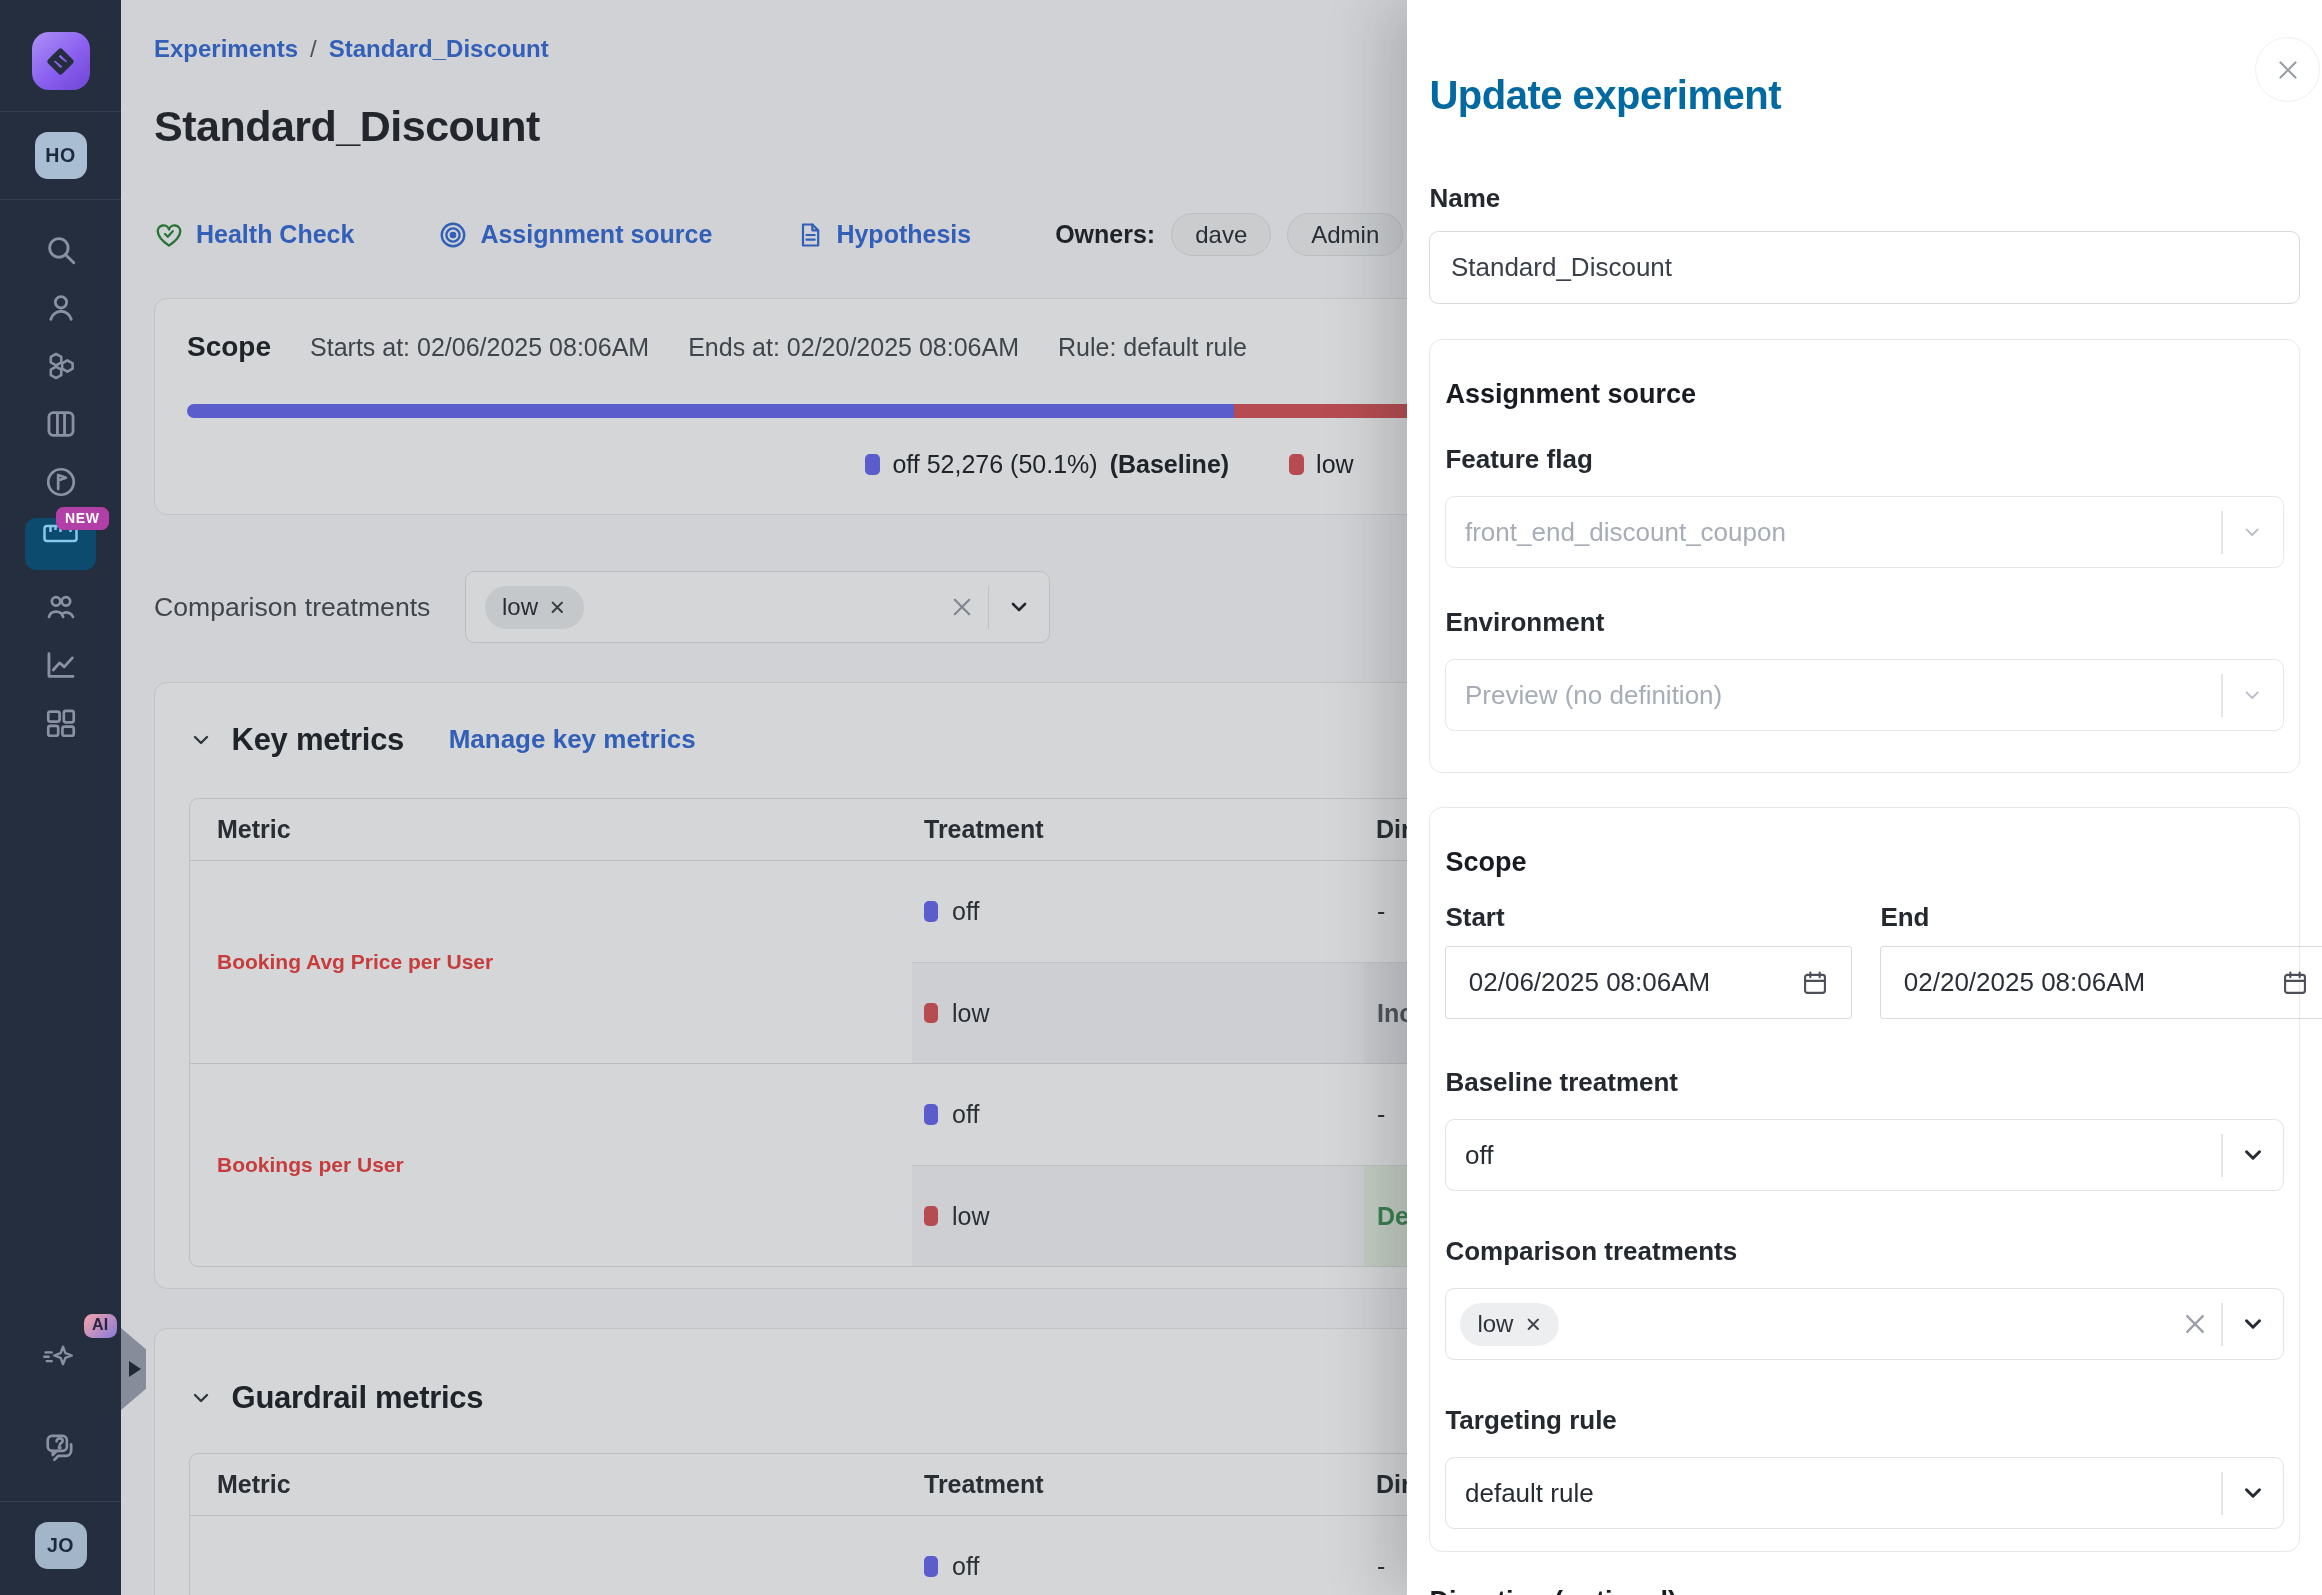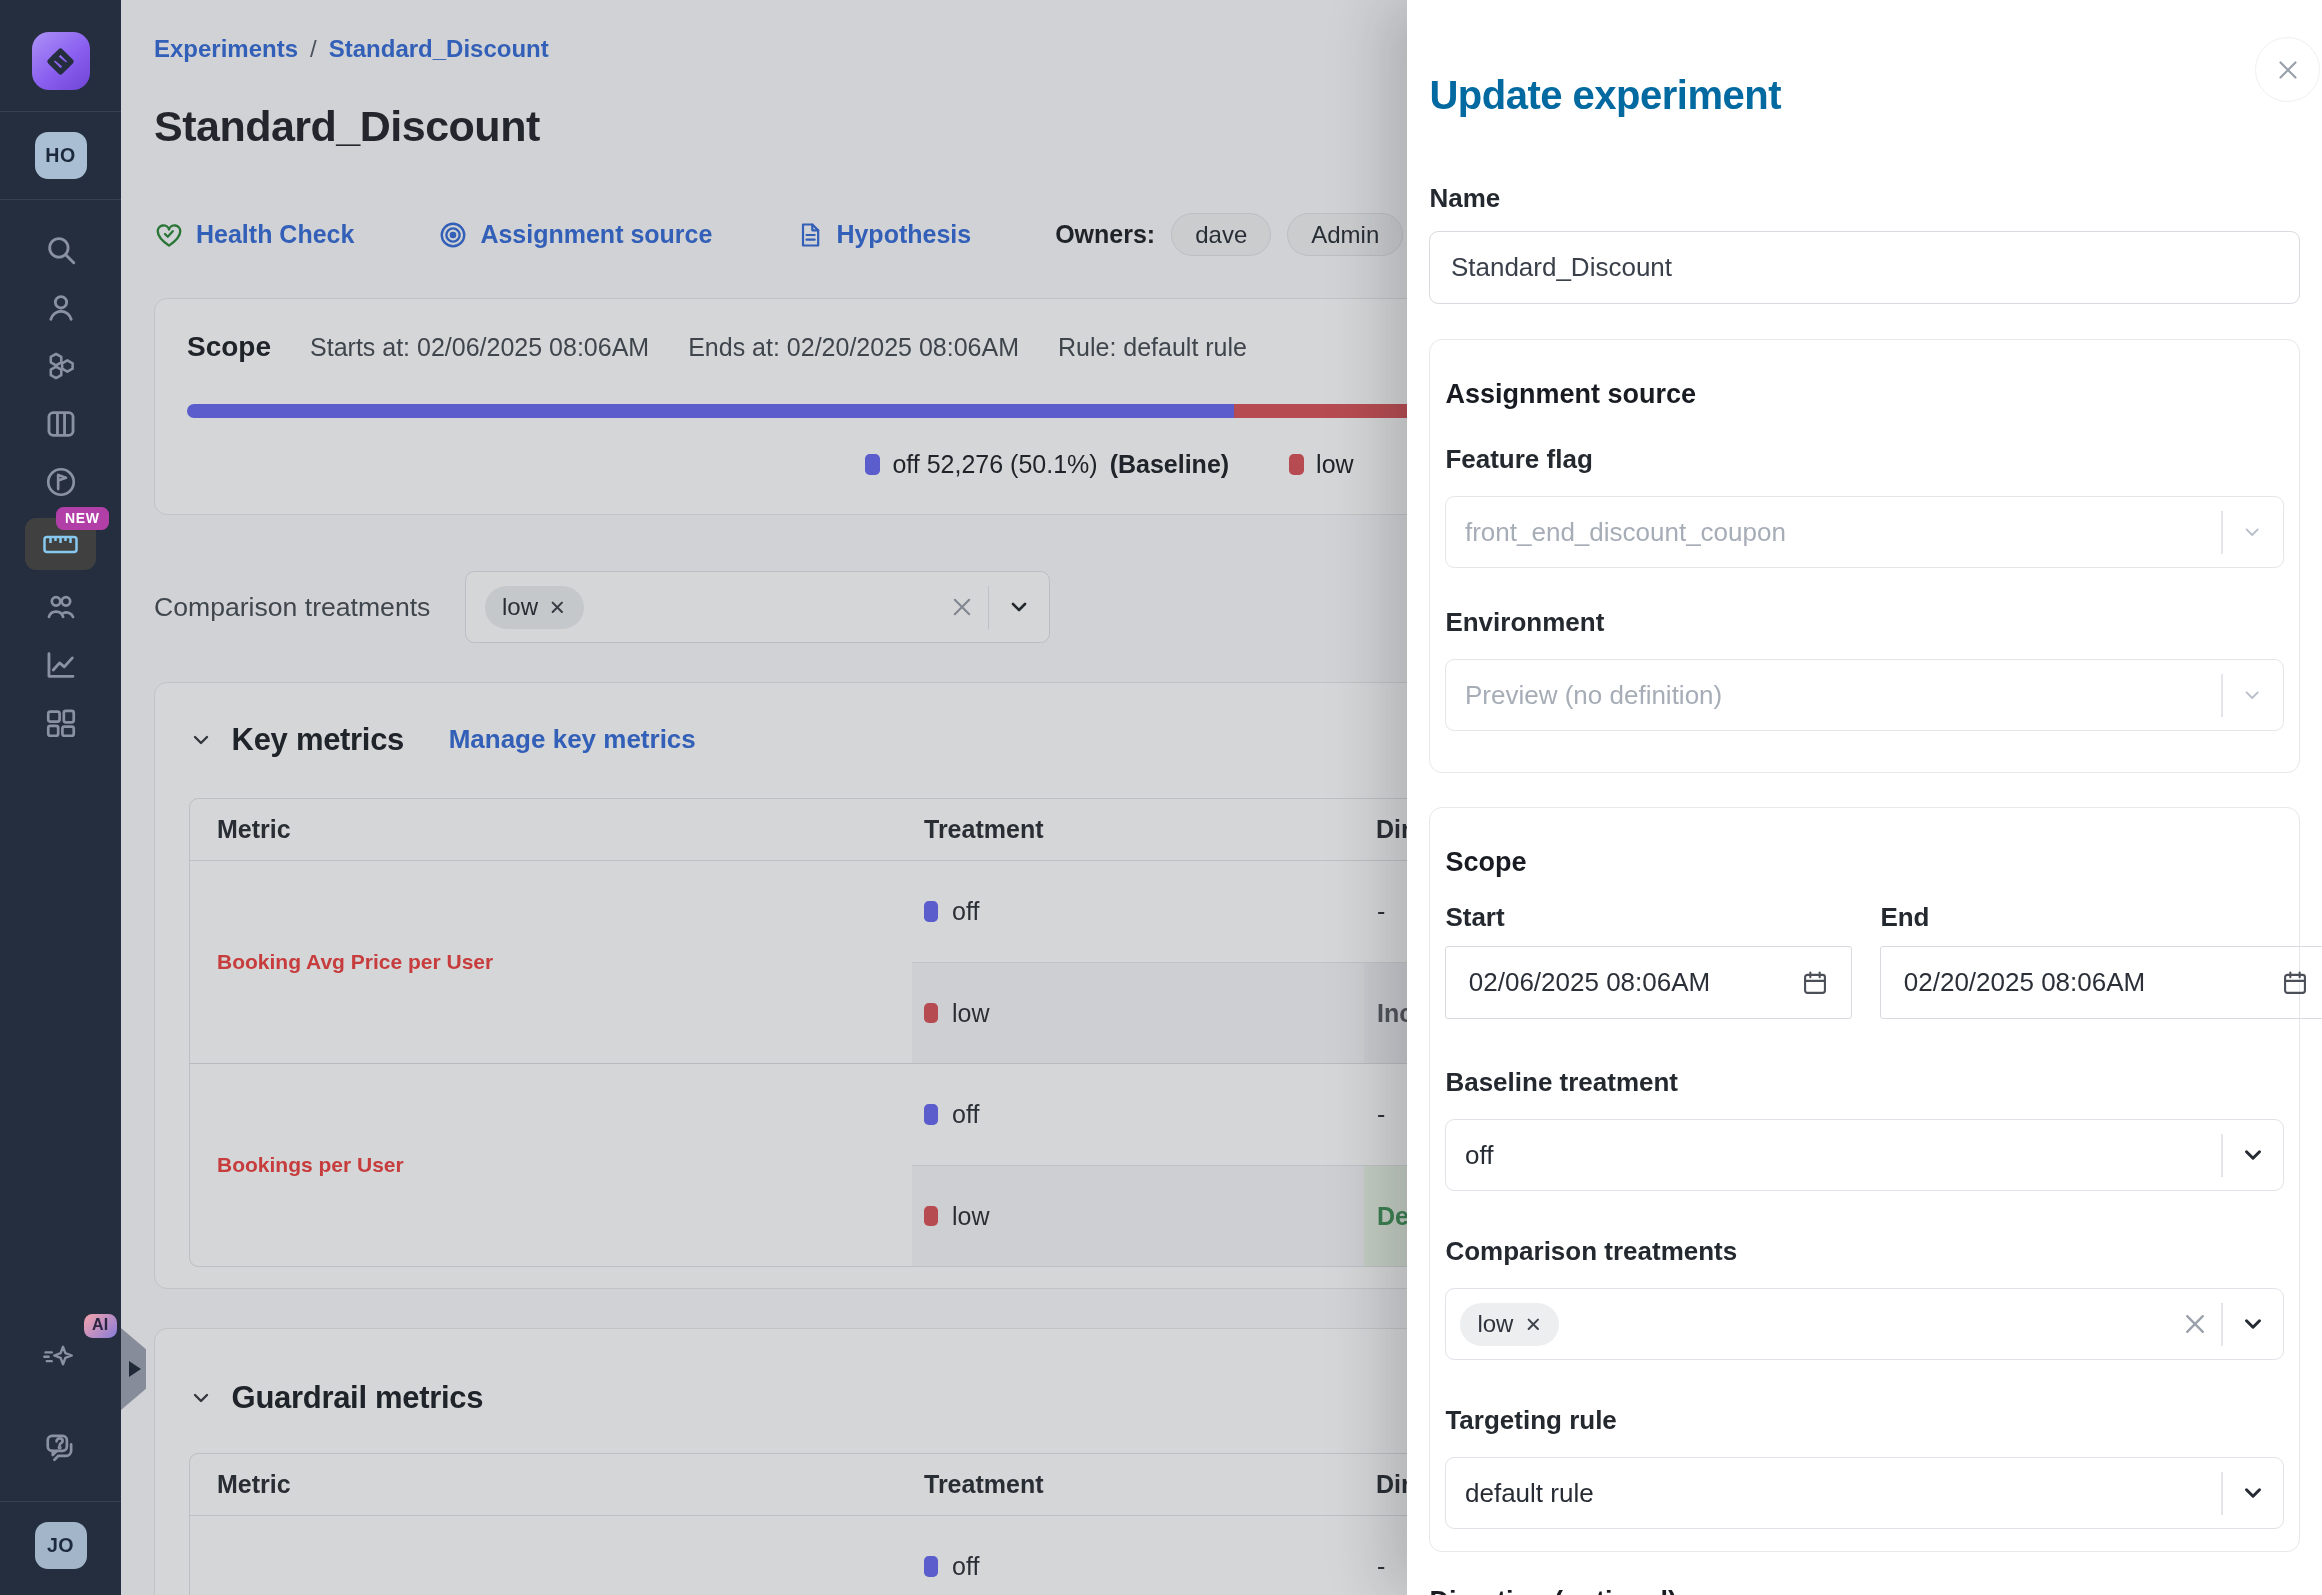--- a/index.html
+++ b/index.html
@@ -11,21 +11,21 @@
   .sidebar { position:absolute; left:0; top:0; bottom:0; width:121px; background:#242e3f; z-index:20;
              display:flex; flex-direction:column; align-items:center; padding-top:32px; }
   .logo { width:58px; height:58px; border-radius:17px; background:linear-gradient(140deg,#a98df6 5%,#8a5ff0 55%,#6f45d6 100%);
           display:flex; align-items:center; justify-content:center; }
   .sb-divider { width:121px; height:0.9px; background:rgba(255,255,255,0.09); margin:20.5px 0; flex:none; }
   .sb-avatar { width:52px; height:47px; border-radius:13px; background:#a9bed3; color:#1d2a3e;
                font-size:19.6px; font-weight:700; display:flex; align-items:center; justify-content:center; letter-spacing:0.5px; }
   .sb-avatar.jo { background:#a3b5c9; }
   .sb-icon { width:71px; height:58px; display:flex; align-items:center; justify-content:center; color:#8a91a2; flex:none; }
   .sb-icon svg { display:block; }
-  .sb-active { width:71px; height:52px; border-radius:11.2px; background:#404040; display:flex; align-items:center; justify-content:center;
+  .sb-active { width:71px; height:52px; border-radius:11.2px; background:#0c4a6e; display:flex; align-items:flex-start; justify-content:center;
                position:relative; margin:7.5px 0; flex:none; }
   .new-badge { position:absolute; top:-11.2px; right:-13px; background:#b23fa7; color:#fff; font-size:14px; font-weight:700;
                padding:2.8px 9.3px 3.7px; border-radius:7.5px; letter-spacing:0.7px; }
   .ai-wrap { position:relative; }
   .ai-badge { position:absolute; top:-15px; right:-20.5px; background:linear-gradient(135deg,#eb9fae 10%,#8d7ed8 95%);
               color:#2c2540; font-size:16px; font-weight:800; padding:2.8px 8.4px 3.7px; border-radius:8.4px; }
   .sb-spacer { flex:1; }
 
   
   .handle { position:absolute; left:121px; top:1328px; width:25px; height:82px; background:#a0a6b5; z-index:2;

